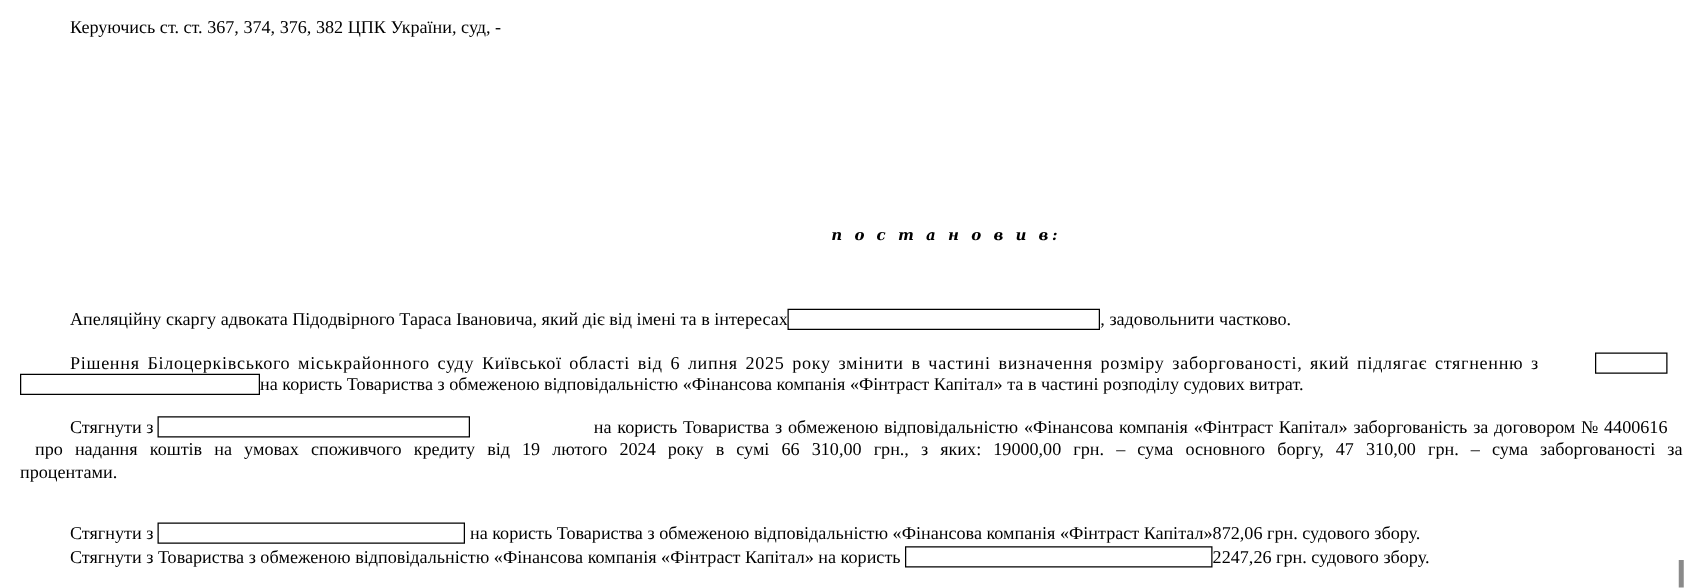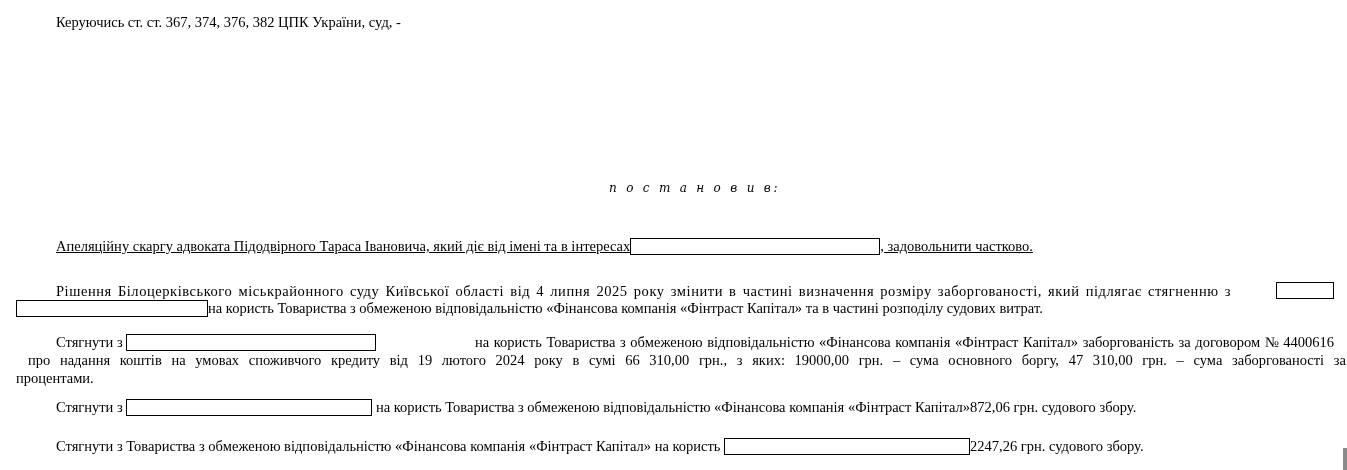--- a/index.html
+++ b/index.html
@@ -33,65 +33,65 @@
     .redact {
       display: inline-block;
       border: 1px solid #000;
       background: #fff;
       height: 17px;
       vertical-align: -4px;
       box-sizing: border-box;
     }
     .heading {
       position: absolute;
-      left: 609px;
+      left: 665px;
       top: 179px;
       font-family: "DejaVu Serif", serif;
       font-style: italic;
-      font-weight: normal;
+      font-weight: bold;
       font-size: 12px;
       letter-spacing: 2.8px;
       line-height: 18px;
     }
     .scroll-mark {
       position: absolute;
       left: 1343px;
       top: 448px;
       width: 4px;
       height: 22px;
       background: #8a8a8a;
     }
   </style>
 </head>
 <body>
 
 <div class="line" style="left:56px; top:13px;">Керуючись ст. ст. 367, 374, 376, 382 ЦПК України, суд, -</div>
 
 <div class="heading">п о с т а н о в и в:</div>
 
-<div class="line" style="left:56px; top:237px;text-decoration:underline;">
+<div class="line" style="left:56px; top:247px;">
   <span>Апеляційну скаргу адвоката Підодвірного Тараса Івановича, який діє від імені та в інтересах</span><span class="redact" style="width:250px;"></span><span>, задовольнити частково.</span>
 </div>
 
 <div class="line" style="left:56px; top:282px; width:1278px; display:flex; justify-content:space-between;">
-  <span style="letter-spacing:0.55px; word-spacing:2px;">Рішення Білоцерківського міськрайонного суду Київської області від 4 липня 2025 року змінити в частині визначення розміру заборгованості, який підлягає стягненню з</span>
+  <span style="letter-spacing:0.55px; word-spacing:2px;">Рішення Білоцерківського міськрайонного суду Київської області від 6 липня 2025 року змінити в частині визначення розміру заборгованості, який підлягає стягненню з</span>
     <span class="redact" style="width:58px;"></span>
 </div>
 <div class="line" style="left:16px; top:299px;">
   <span class="redact" style="width:192px;"></span><span>на користь Товариства з обмеженою відповідальністю «Фінансова компанія «Фінтраст Капітал» та в частині розподілу судових витрат.</span>
 </div>
 
 <div class="line" style="left:56px; top:333px; width:1278px; display:flex; justify-content:space-between;">
   <span><span>Стягнути з</span> <span class="redact" style="width:250px;"></span></span>
     <span style="word-spacing:1px;">на користь Товариства з обмеженою відповідальністю «Фінансова компанія «Фінтраст Капітал» заборгованість за договором № 4400616</span>
 </div>
 <div class="justify" style="top:351px;">про надання коштів на умовах споживчого кредиту від 19 лютого 2024 року в сумі 66 310,00 грн., з яких: 19000,00 грн. – сума основного боргу, 47 310,00 грн. – сума заборгованості за</div>
 <div class="line" style="left:16px; top:369px;">процентами.</div>
 
-<div class="line" style="left:56px; top:398px;">
+<div class="line" style="left:56px; top:418px;">
   <span>Стягнути з</span> <span class="redact" style="width:246px;"></span> <span>на користь Товариства з обмеженою відповідальністю «Фінансова компанія «Фінтраст Капітал»872,06 грн. судового збору.</span>
 </div>
 
 <div class="line" style="left:56px; top:437px;">
   <span>Стягнути з Товариства з обмеженою відповідальністю «Фінансова компанія «Фінтраст Капітал» на користь</span> <span class="redact" style="width:246px;"></span><span>2247,26 грн. судового збору.</span>
 </div>
 
 <div class="scroll-mark"></div>
 
 </body></html>

